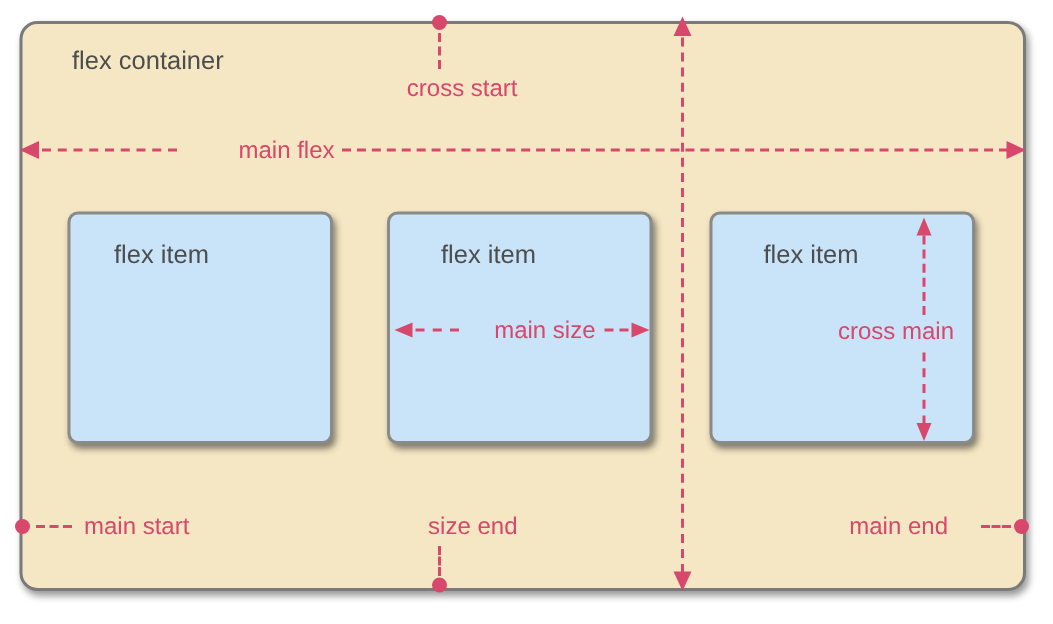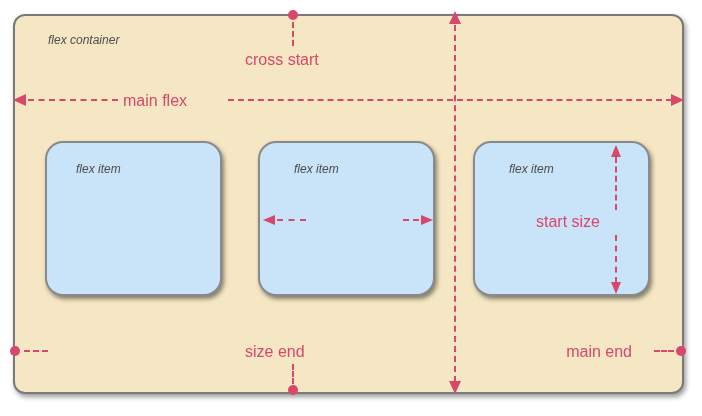--- a/index.html
+++ b/index.html
@@ -18,30 +18,30 @@
   }
   .container-box{
     position:absolute;left:13px;top:14px;width:671px;height:380px;
     box-sizing:border-box;background:var(--container-fill);
     border:2px solid var(--container-border);border-radius:12px;
     box-shadow:2px 3px 5px rgba(0,0,0,.40);
   }
   .flex-item-box{
     position:absolute;width:177px;height:155px;box-sizing:border-box;
     background:var(--item-fill);border:2px solid var(--item-border);
-    border-radius:18px;box-shadow:2px 3px 4px rgba(40,40,40,.55);
+    border-radius:7px;box-shadow:2px 3px 4px rgba(40,40,40,.55);
   }
   .dark-label{
-    position:absolute;color:var(--label-text);font-size:12px;line-height:19px;white-space:nowrap;font-style:italic;
+    position:absolute;color:var(--label-text);font-size:17px;line-height:19px;white-space:nowrap;
   }
   .pink-label{
     position:absolute;color:var(--accent);font-size:16px;line-height:19px;
     white-space:nowrap;z-index:3;
   }
-  .center{text-align:left;}
+  .center{text-align:right;}
   .right{text-align:right;}
   .hdash{position:absolute;height:0;border-top:2px dashed var(--accent);z-index:1;}
   .vdash{position:absolute;width:0;border-left:2px dashed var(--accent);z-index:1;}
   .dot{position:absolute;width:10px;height:10px;border-radius:50%;background:var(--accent);z-index:4;}
   .arr{position:absolute;width:0;height:0;z-index:2;}
   .arr.left {border-top:6px solid transparent;border-bottom:6px solid transparent;border-right:13px solid var(--accent);}
   .arr.rightward{border-top:6px solid transparent;border-bottom:6px solid transparent;border-left:13px solid var(--accent);}
   .arr.up   {border-left:6px solid transparent;border-right:6px solid transparent;border-bottom:13px solid var(--accent);}
   .arr.down {border-left:6px solid transparent;border-right:6px solid transparent;border-top:13px solid var(--accent);}
   .arr.sm.left {border-top-width:5px;border-bottom-width:5px;border-right-width:12px;}
@@ -72,35 +72,37 @@
   <span class="pink-label center" style="left:245px;top:50px;width:100px;">cross start</span>
 
   <div class="flex-item-box" style="left:45px;top:141px;">
     <span class="dark-label" style="left:29px;top:17px;">flex item</span>
   </div>
 
   <div class="flex-item-box" style="left:258px;top:141px;">
     <span class="dark-label" style="left:34px;top:17px;">flex item</span>
     <div class="arr sm left" style="left:3px;top:72px;"></div>
     <div class="hdash" style="left:17px;top:76px;width:29px;"></div>
+    <span class="pink-label center" style="left:37px;top:68px;width:100px;">main size</span>
     <div class="hdash" style="left:143px;top:76px;width:26px;"></div>
     <div class="arr sm rightward" style="left:161px;top:72px;"></div>
   </div>
 
   <div class="flex-item-box" style="left:473px;top:141px;">
     <span class="dark-label" style="left:34px;top:17px;">flex item</span>
     <div class="arr sm up" style="left:136px;top:2px;"></div>
     <div class="vdash" style="left:140px;top:14px;height:53px;"></div>
-    <span class="pink-label center" style="left:61px;top:69px;width:100px;">start size</span>
+    <span class="pink-label center" style="left:61px;top:69px;width:100px;">cross main</span>
     <div class="vdash" style="left:140px;top:92px;height:48px;"></div>
     <div class="arr sm down" style="left:136px;top:139px;"></div>
   </div>
 
   <div class="dot" style="left:10px;top:346px;"></div>
   <div class="hdash" style="left:24px;top:350px;width:24px;"></div>
+  <span class="pink-label" style="left:56px;top:342px;">main start</span>
 
   <span class="pink-label center" style="left:245px;top:342px;width:100px;">size end</span>
   <div class="vdash" style="left:292px;top:364px;height:20px;"></div>
   <div class="dot" style="left:288px;top:385px;"></div>
 
   <span class="pink-label right" style="left:532px;top:342px;width:100px;">main end</span>
   <div class="hdash" style="left:654px;top:350px;width:20px;"></div>
   <div class="dot" style="left:676px;top:346px;"></div>
 
 </div>

